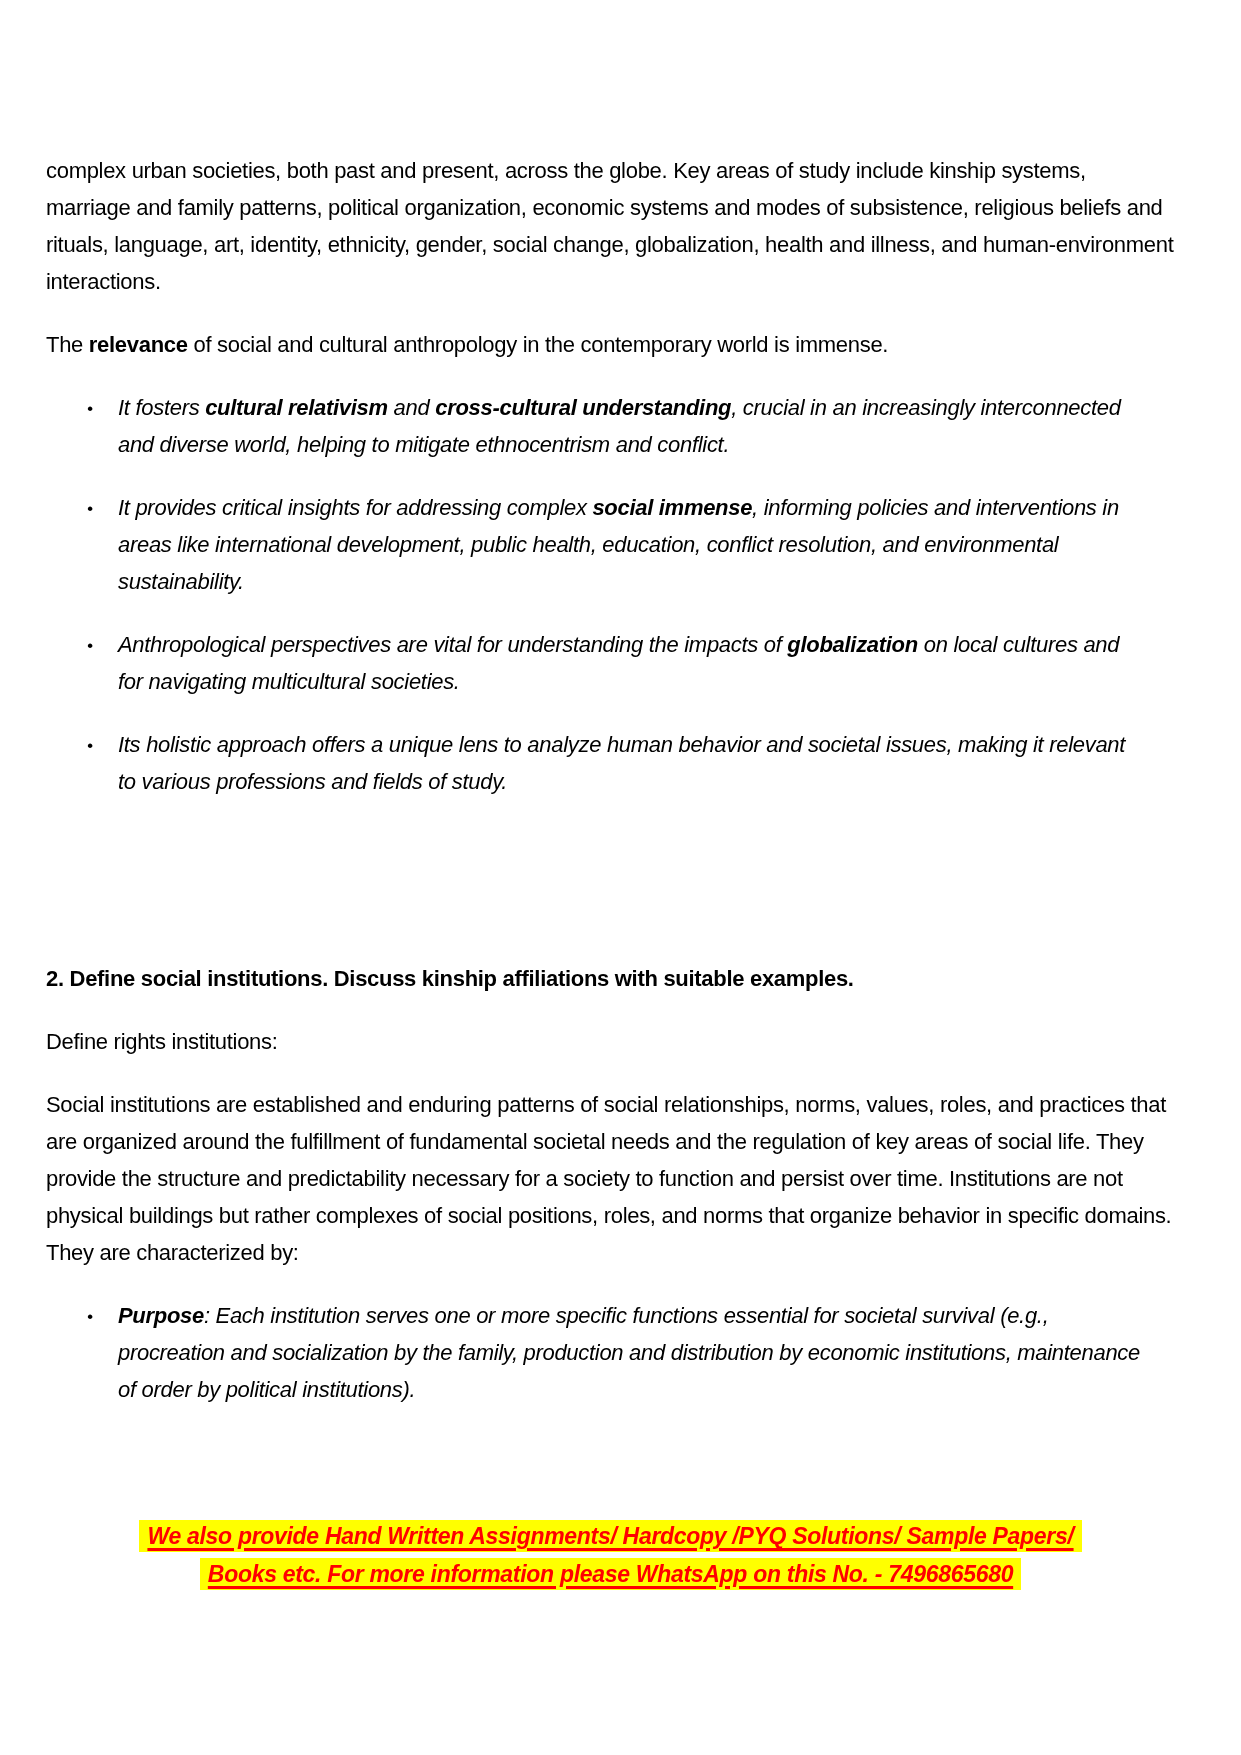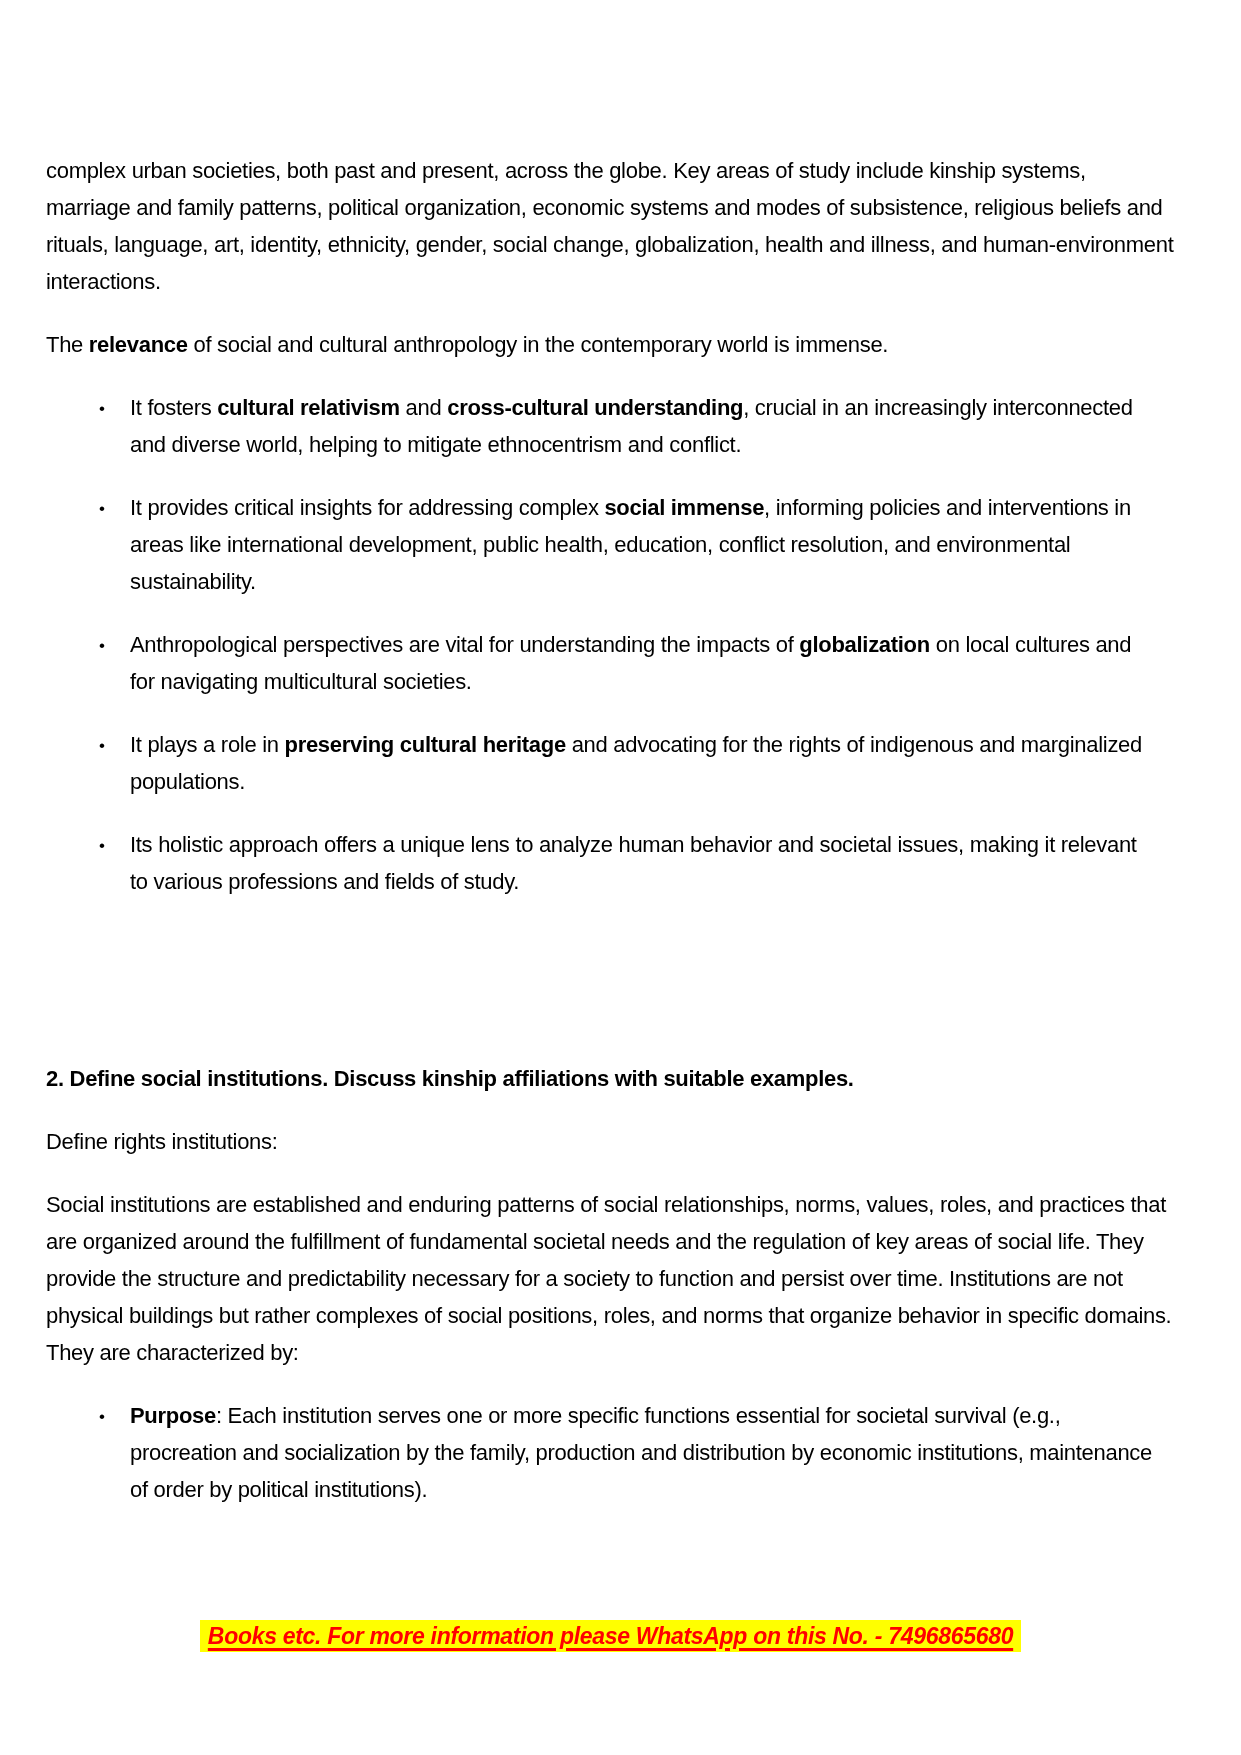--- a/index.html
+++ b/index.html
@@ -17,22 +17,23 @@
     padding: 152px 66px 0 46px;
     font-size: 22px;
     line-height: 37px;
     letter-spacing: -0.3px;
   }
   p { margin: 0 0 26px 0; }
   .h { font-weight: 700; }
   .b { font-weight: 700; }
   ul.doc-list {
     list-style: none;
-    margin: 16px;
+    margin: 4px;
     padding: 0 0 0 68px;
+    font-style: italic;
   }
   ul.doc-list li {
     position: relative;
     margin: 0 0 26px 0;
     max-width: 1030px;
   }
   ul.doc-list li::before {
     content: "\2022";
     position: absolute;
     left: -31px;
@@ -71,23 +72,20 @@
     <li>
       <span><span>It fosters </span><span class="b">cultural relativism</span><span> and </span><span class="b">cross-cultural understanding</span><span>, crucial in an increasingly interconnected and diverse world, helping to mitigate ethnocentrism and conflict.</span></span>
     </li>
     <li>
       <span><span>It provides critical insights for addressing complex </span><span class="b">social immense</span><span>, informing policies and interventions in areas like international development, public health, education, conflict resolution, and environmental sustainability.</span></span>
     </li>
     <li>
       <span><span>Anthropological perspectives are vital for understanding the impacts of </span><span class="b">globalization</span><span> on local cultures and for navigating multicultural societies.</span></span>
     </li>
     <li>
-      <span><span>It plays a role in </span><span class="b">preserving cultural heritage</span><span> and advocating for the rights of indigenous and marginalized populations.</span></span>
-    </li>
-    <li>
       <span><span>Its holistic approach offers a unique lens to analyze human behavior and societal issues, making it relevant to various professions and fields of study.</span></span>
     </li>
   </ul>
 
   <div class="spacer-lg"></div>
 
   <p class="h">2. Define social institutions. Discuss kinship affiliations with suitable examples.</p>
 
   <p>Define rights institutions:</p>
 
@@ -96,17 +94,20 @@
   <ul class="doc-list">
     <li>
       <span><span class="b">Purpose</span><span>: Each institution serves one or more specific functions essential for societal survival (e.g., procreation and socialization by the family, production and distribution by economic institutions, maintenance of order by political institutions).</span></span>
     </li>
   </ul>
 
   <div class="spacer-sm"></div>
 
   <div class="footer">
     <div class="fline">
+      <span class="hl">We also provide Hand Written Assignments/ Hardcopy /PYQ Solutions/ Sample Papers/</span>
+    </div>
+    <div class="fline">
       <span class="hl">Books etc. For more information please WhatsApp on this No. - 7496865680</span>
     </div>
   </div>
 
 </div>
 
 </body></html>

